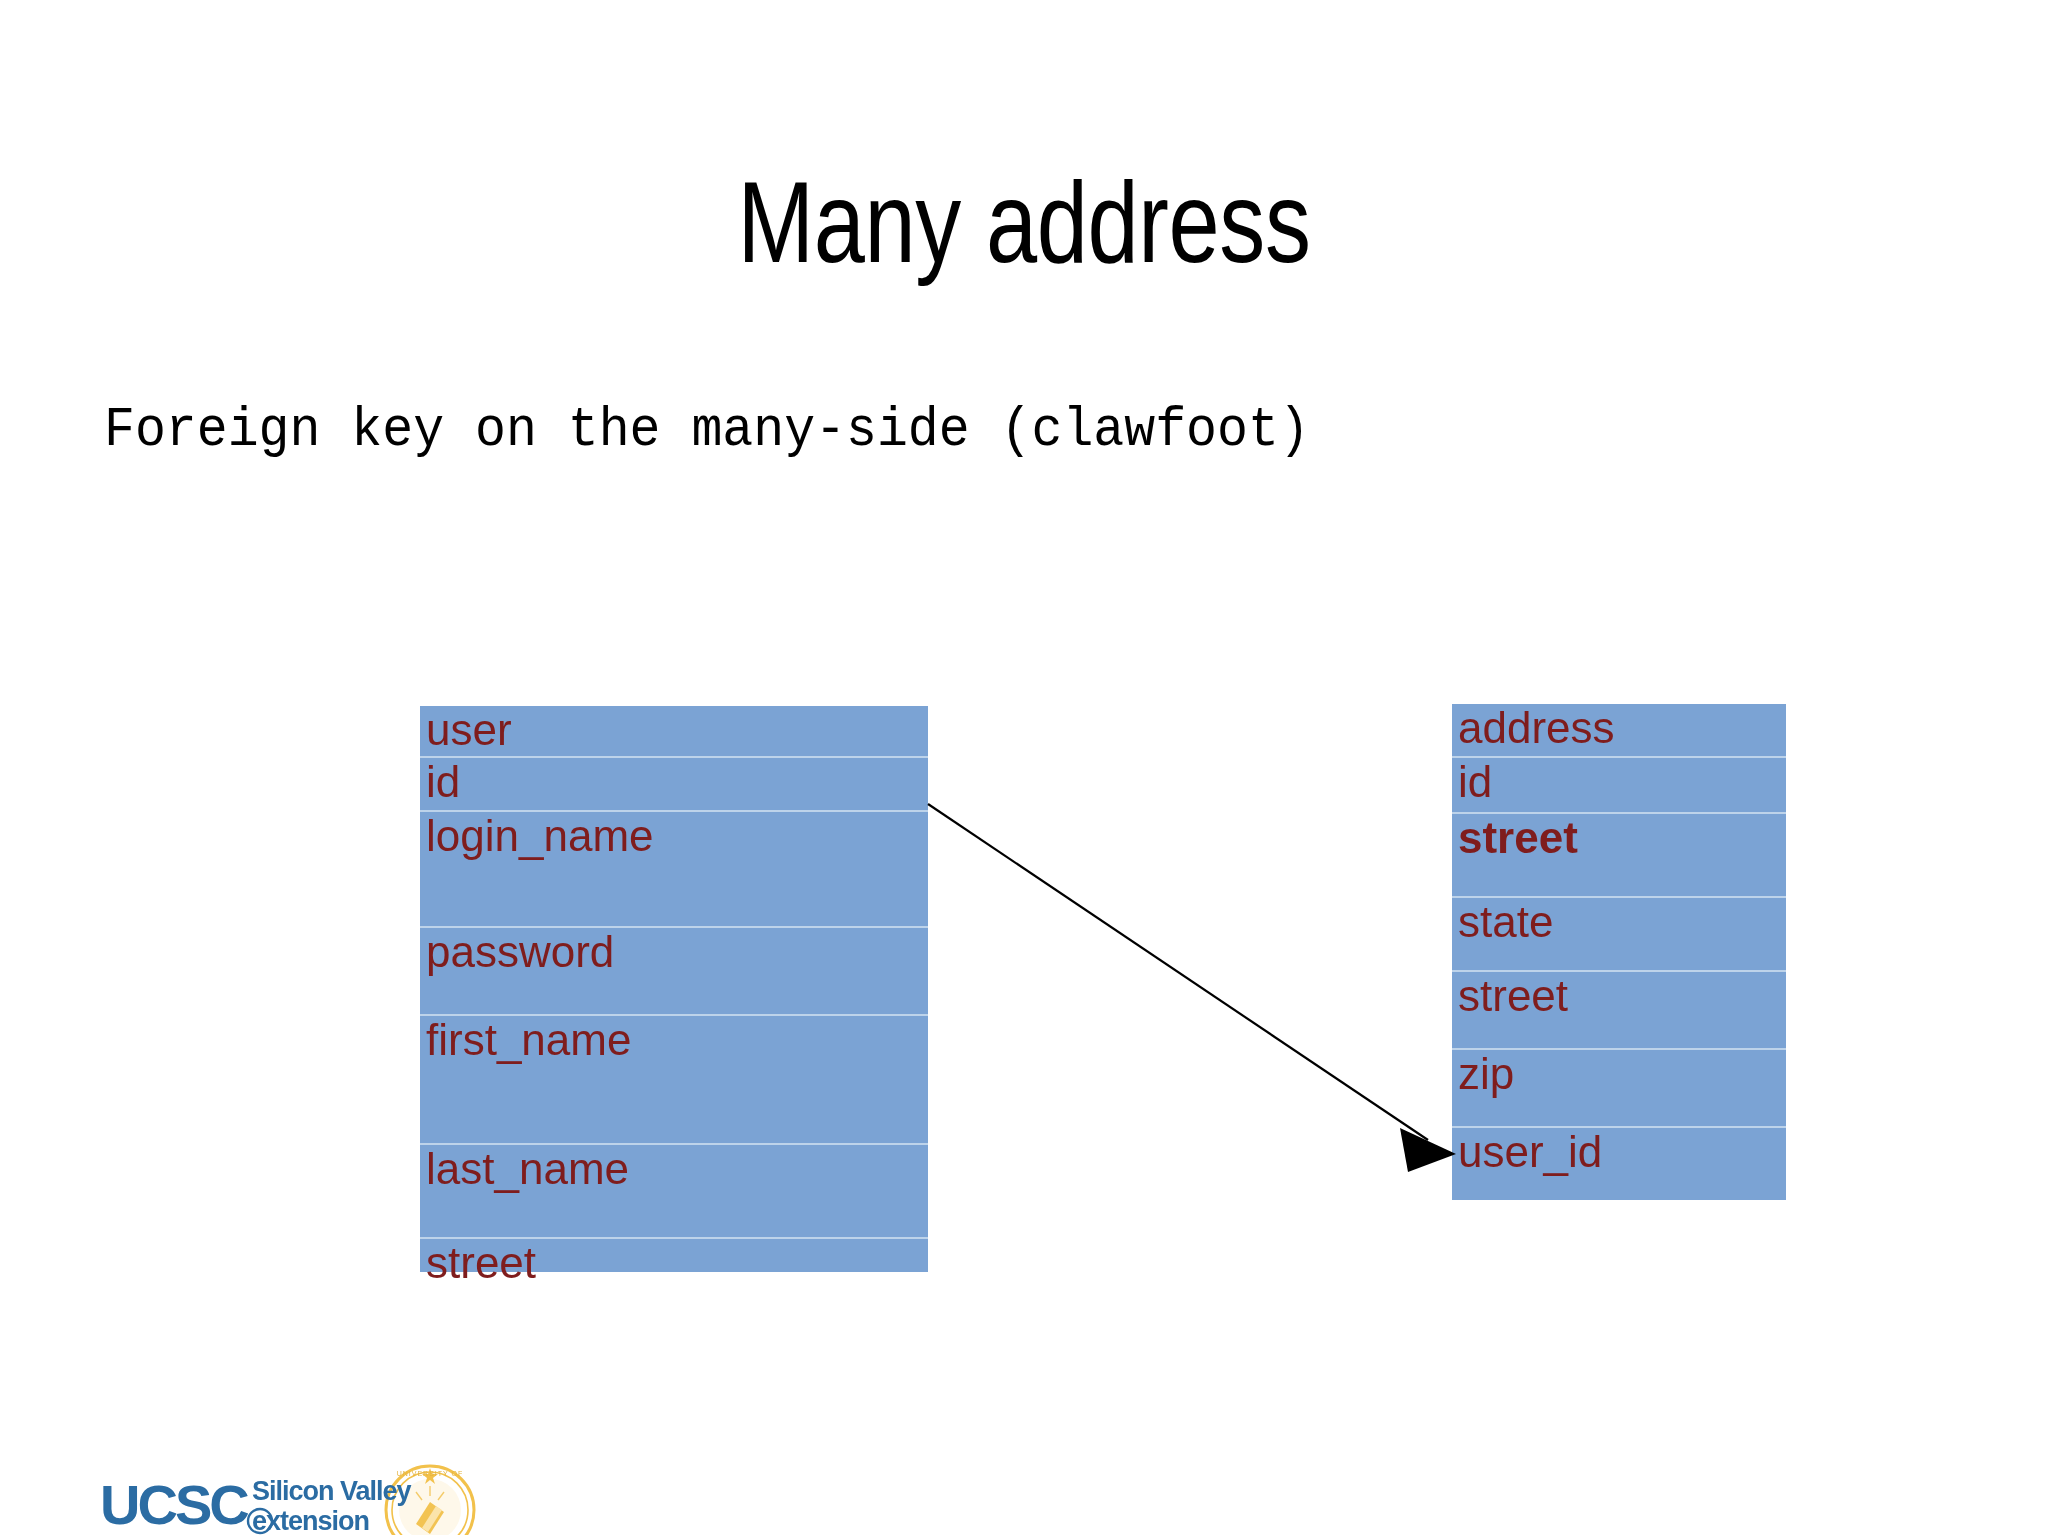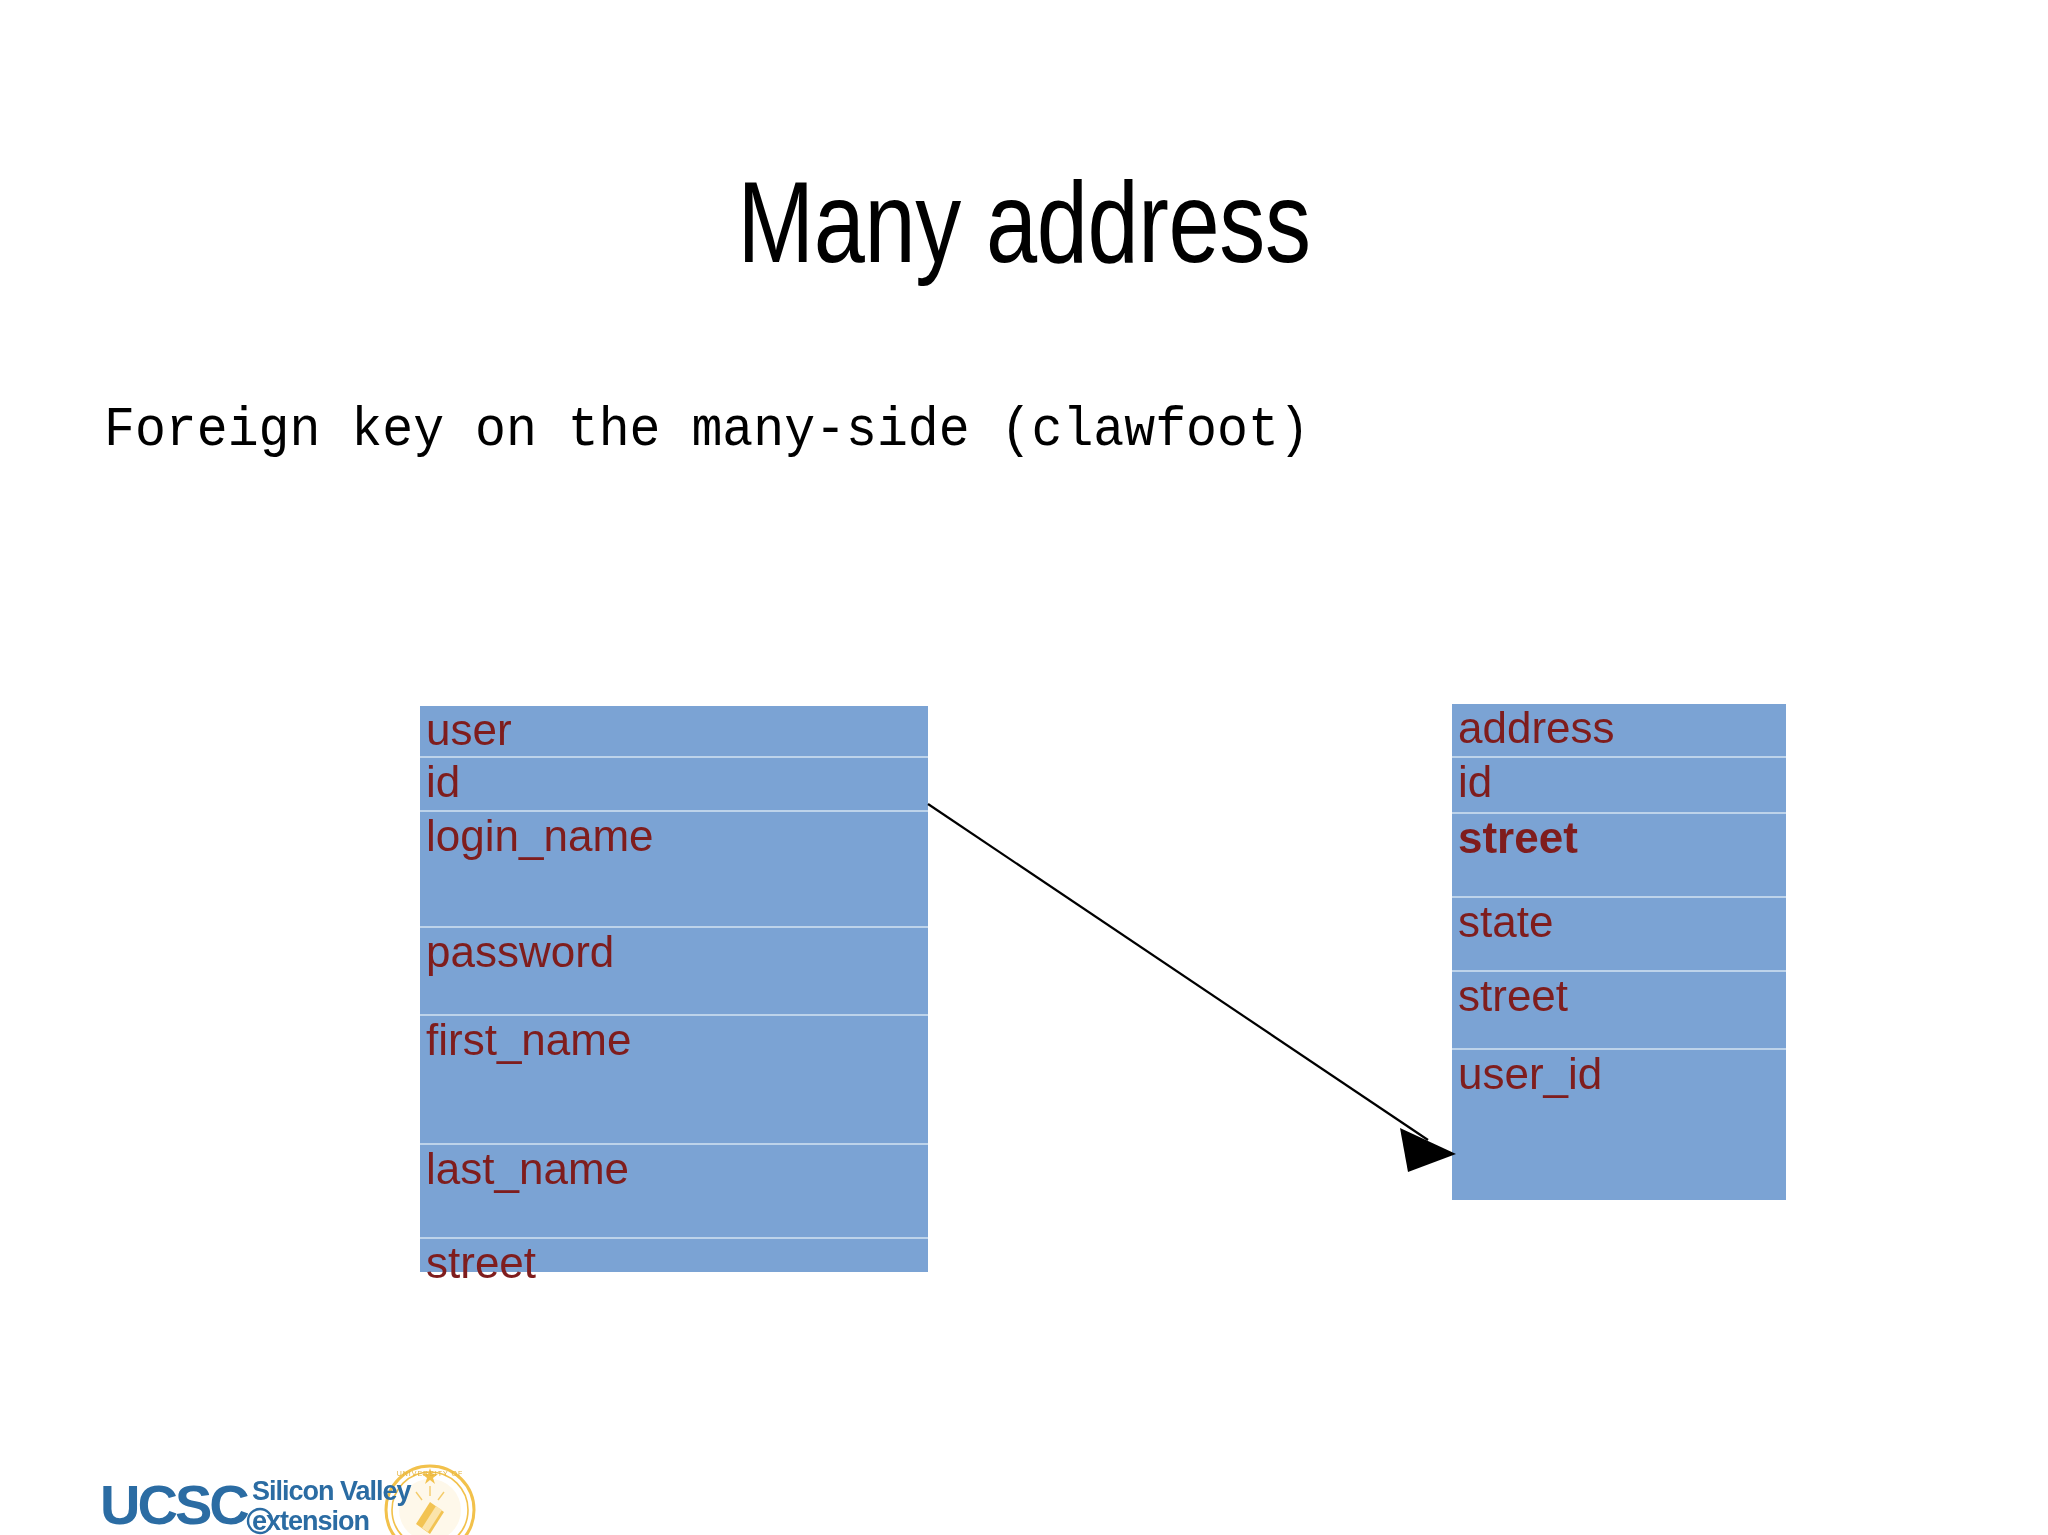--- a/index.html
+++ b/index.html
@@ -156,20 +156,23 @@
     <div class="entity-row" style="height:84px;font-weight:bold;">
       <span class="row-label">street</span>
     </div>
     <div class="entity-row" style="height:74px;">
       <span class="row-label">state</span>
     </div>
     <div class="entity-row" style="height:78px;">
       <span class="row-label">street</span>
     </div>
     <div class="entity-row" style="height:78px;">
+      <span class="row-label">zip</span>
+    </div>
+    <div class="entity-row" style="height:78px;">
       <span class="row-label">user_id</span>
     </div>
   </div>
 
   <svg id="relationship-arrow" viewBox="0 0 580 400">
     <line x1="28" y1="22" x2="528" y2="358" stroke="#000000" stroke-width="2.2"></line>
     <polygon points="556,372 500,346 508,390" fill="#000000"></polygon>
   </svg>
 
   <div id="ucsc-logo">

